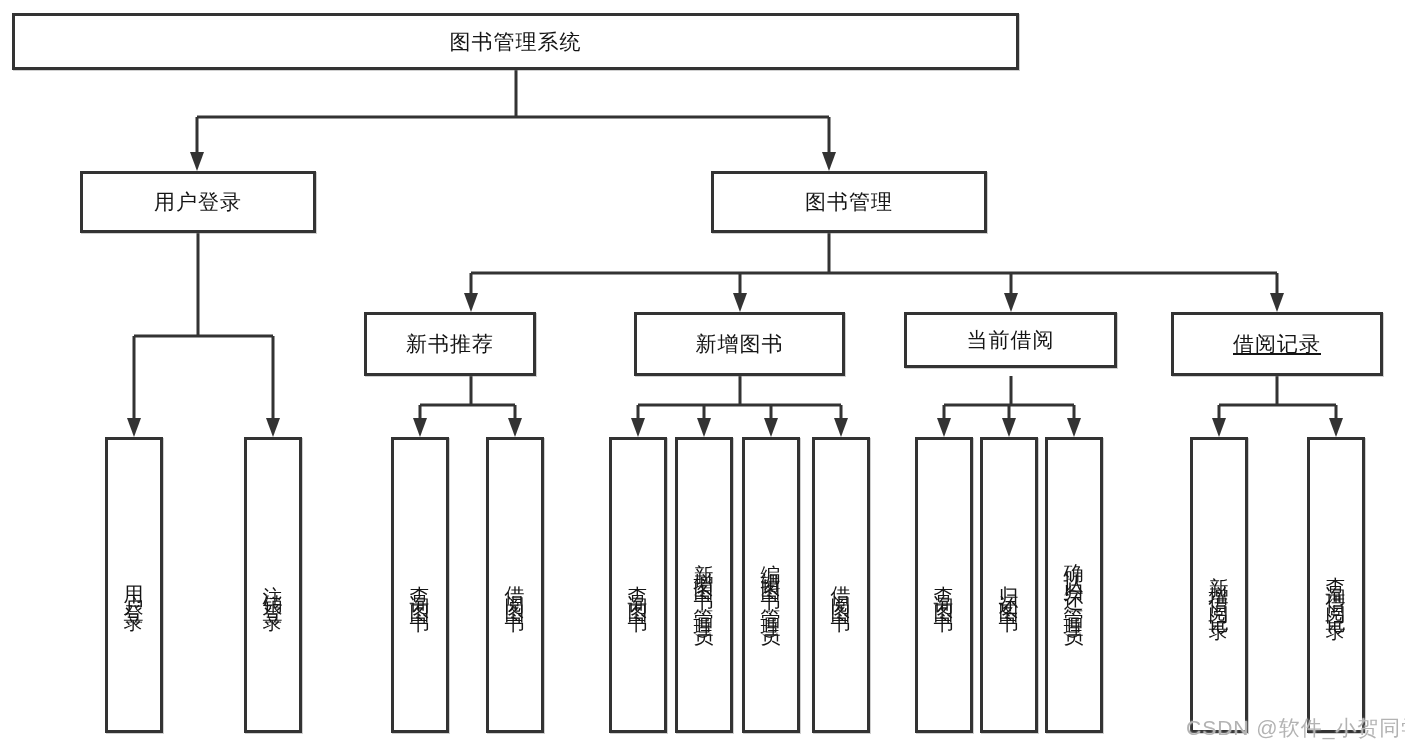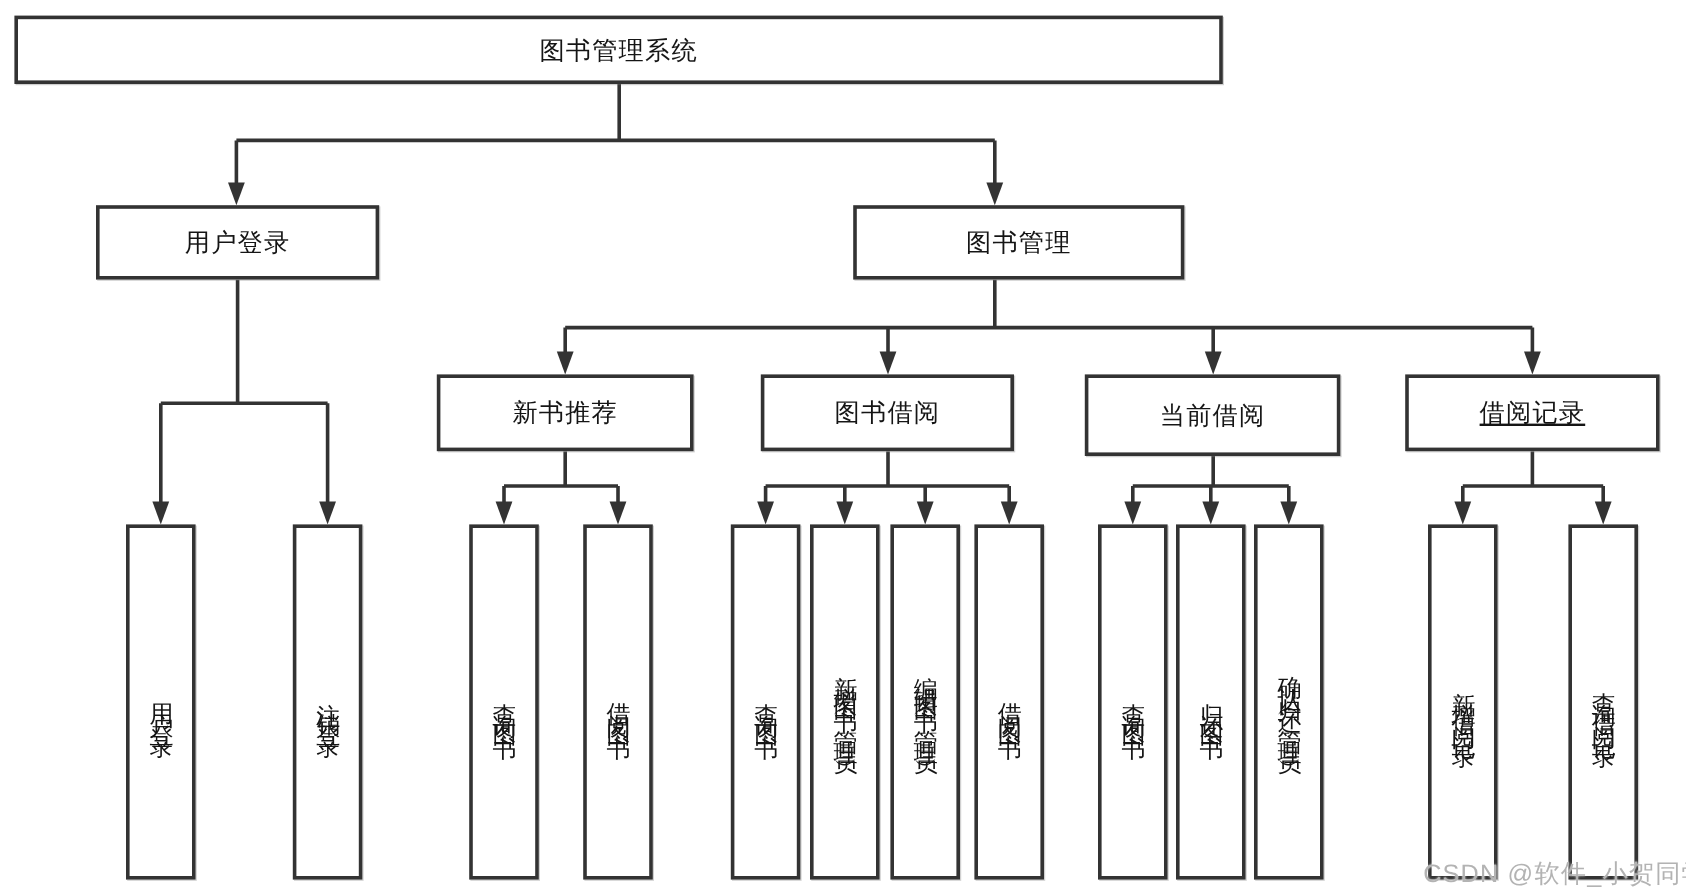--- a/index.html
+++ b/index.html
@@ -102,23 +102,23 @@
     <path d="M1277 376 V405 M1219 405 H1336 M1219 405 V420 M1336 405 V420"></path>
     <polygon points="1219,437 1212,418 1226,418"></polygon>
     <polygon points="1336,437 1329,418 1343,418"></polygon>
   </svg>
 
   <div class="node" style="left:12px; top:13px; width:1007px; height:57px;">图书管理系统</div>
 
   <div class="node" style="left:80px; top:171px; width:236px; height:62px;">用户登录</div>
   <div class="node" style="left:711px; top:171px; width:276px; height:62px;">图书管理</div>
 
-  <div class="node" style="left:364px; top:312px; width:214px; height:64px;">新书推荐</div>
-  <div class="node" style="left:634px; top:312px; width:211px; height:64px;">图书借阅</div>
-  <div class="node" style="left:904px; top:312px; width:213px; height:68px;">当前借阅</div>
+  <div class="node" style="left:364px; top:312px; width:172px; height:64px;">新书推荐</div>
+  <div class="node" style="left:634px; top:312px; width:211px; height:64px;">新增图书</div>
+  <div class="node" style="left:904px; top:312px; width:213px; height:56px;">当前借阅</div>
   <div class="node" style="left:1171px; top:312px; width:212px; height:64px;text-decoration:underline;">借阅记录</div>
 
   <div class="node vnode" style="left:105px; top:437px; width:58px; height:296px;">用户登录</div>
   <div class="node vnode" style="left:244px; top:437px; width:58px; height:296px;">注销登录</div>
 
   <div class="node vnode" style="left:391px; top:437px; width:58px; height:296px;">查询图书</div>
   <div class="node vnode" style="left:486px; top:437px; width:58px; height:296px;">借阅图书</div>
 
   <div class="node vnode" style="left:609px; top:437px; width:58px; height:296px;">查询图书</div>
   <div class="node vnode" style="left:675px; top:437px; width:58px; height:296px;">新增图书（管理员）</div>

